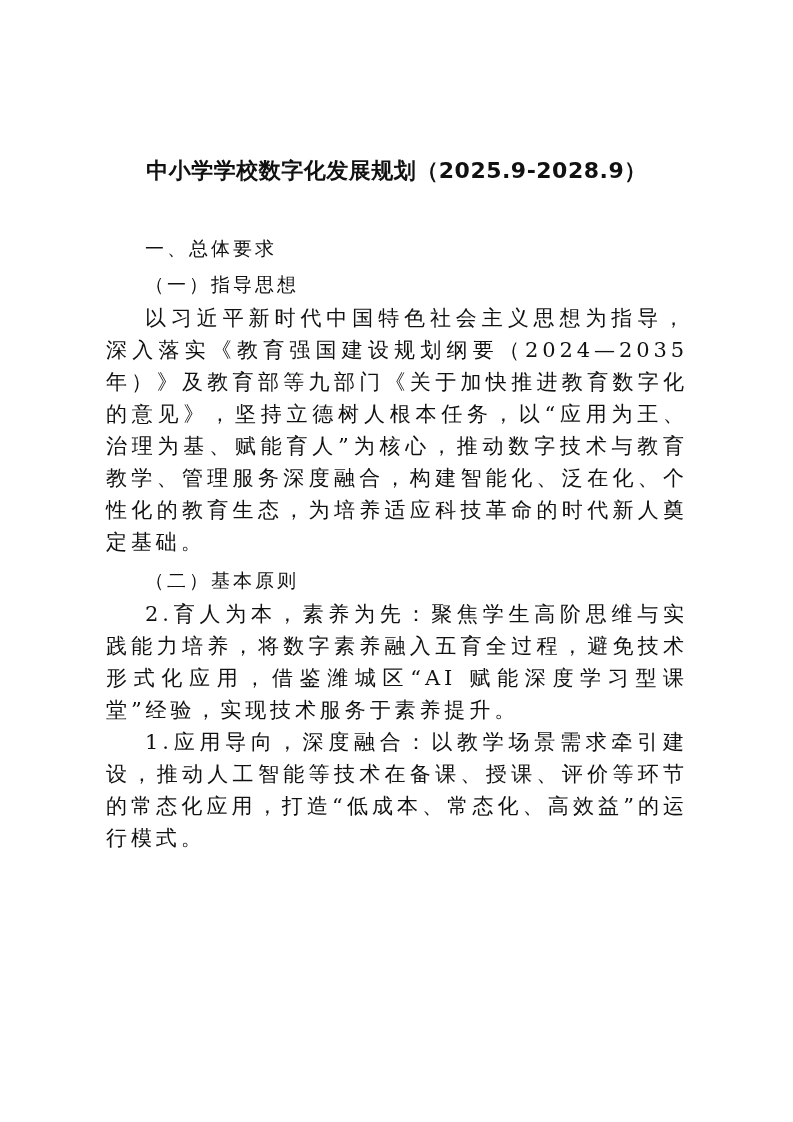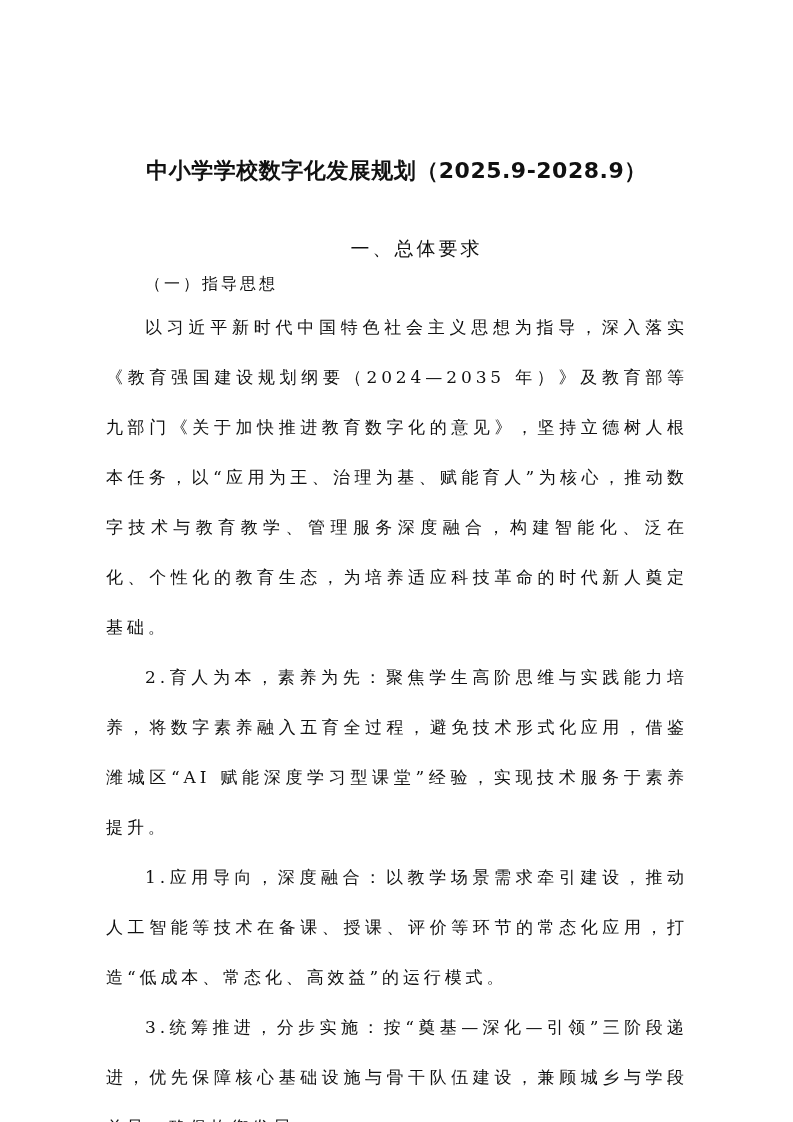--- a/index.html
+++ b/index.html
@@ -4,32 +4,32 @@
   <style>
     html, body { margin: 0; padding: 0; background: #ffffff; }
     body { width: 793px; height: 1122px; overflow: hidden; position: relative;
            font-family: "DejaVu Serif", "Liberation Serif", serif; color: #111111; }
     .page { position: absolute; left: 0; top: 0; width: 793px; height: 1122px; background: #fff; }
     .title { position: absolute; left: 0; width: 793px; top: 156px; text-align: center;
              font-family: "DejaVu Sans", "Liberation Sans", sans-serif; font-weight: bold;
              font-size: 22px; letter-spacing: 0.5px; line-height: 30px; }
     .body { position: absolute; left: 106px; top: 230px; width: 582px; }
     .h1 { font-family: "DejaVu Sans", "Liberation Sans", sans-serif; font-size: 19px;
-          line-height: 36px; height: 36px; padding-left: 39px; letter-spacing: 3px; text-align: center; }
-    .h2 { font-size: 16px; line-height: 36px; height: 36px; padding-left: 39px; letter-spacing: 3px; }
-    .para { font-size: 17px; line-height: 50px; text-indent: 39px; text-align: justify;
+          line-height: 36px; height: 36px; padding-left: 39px; letter-spacing: 3px; }
+    .h2 { font-size: 19px; line-height: 36px; height: 36px; padding-left: 39px; letter-spacing: 3px; }
+    .para { font-size: 21px; line-height: 32px; text-indent: 39px; text-align: justify;
             text-align-last: left; letter-spacing: 3.9px; margin: 0; }
   </style>
 </head>
 <body>
 
 <div class="page">
   <div class="title">中小学学校数字化发展规划（2025.9-2028.9）</div>
 
   <div class="body">
     <div class="h1">一、总体要求</div>
     <div class="h2">（一）指导思想</div>
     <p class="para">以习近平新时代中国特色社会主义思想为指导，深入落实《教育强国建设规划纲要（2024—2035 年）》及教育部等九部门《关于加快推进教育数字化的意见》，坚持立德树人根本任务，以“应用为王、治理为基、赋能育人”为核心，推动数字技术与教育教学、管理服务深度融合，构建智能化、泛在化、个性化的教育生态，为培养适应科技革命的时代新人奠定基础。</p>
+    <div class="h2" style="margin-top:4px;">（二）基本原则</div>
     <p class="para">2.育人为本，素养为先：聚焦学生高阶思维与实践能力培养，将数字素养融入五育全过程，避免技术形式化应用，借鉴潍城区“AI 赋能深度学习型课堂”经验，实现技术服务于素养提升。</p>
     <p class="para">1.应用导向，深度融合：以教学场景需求牵引建设，推动人工智能等技术在备课、授课、评价等环节的常态化应用，打造“低成本、常态化、高效益”的运行模式。</p>
-    <p class="para">3.统筹推进，分步实施：按“奠基—深化—引领”三阶段递进，优先保障核心基础设施与骨干队伍建设，兼顾城乡与学段差异，确保均衡发展。</p>
   </div>
 </div>
 
 </body></html>

